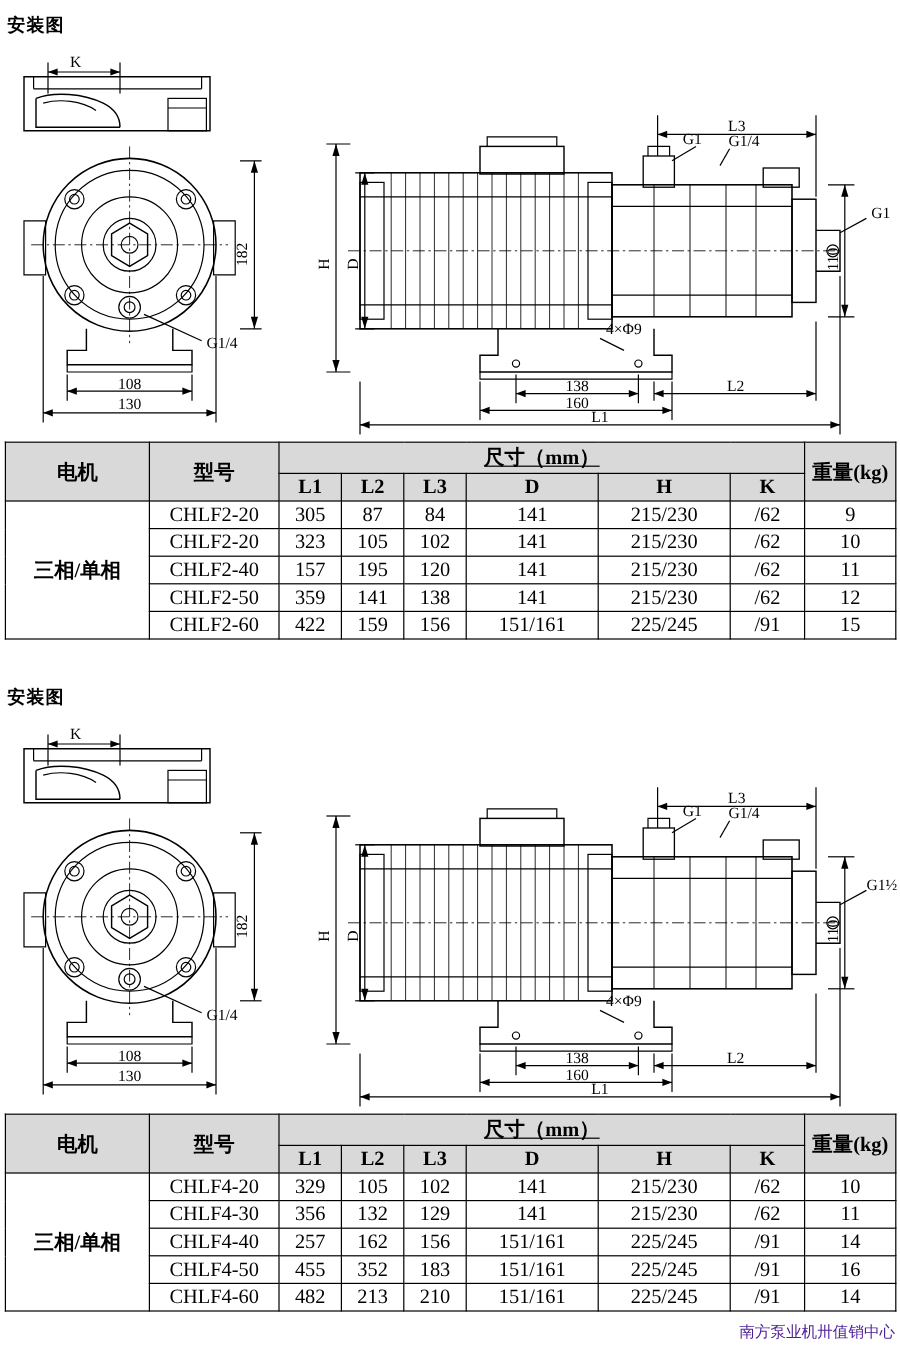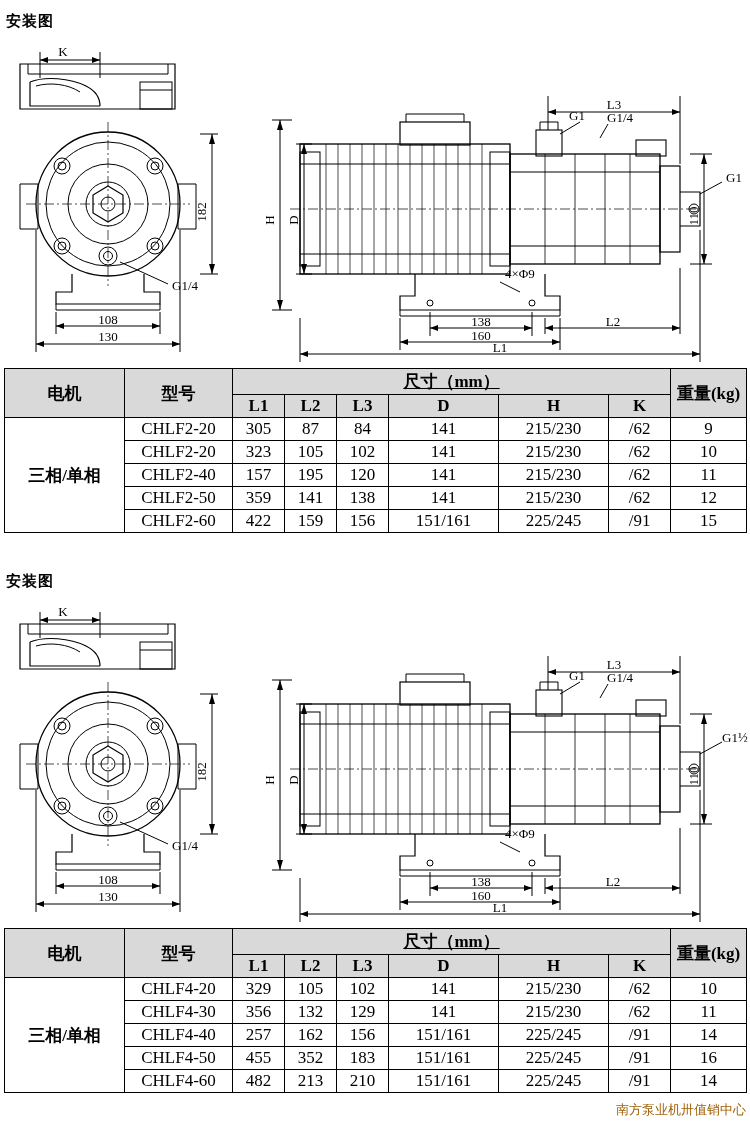--- a/index.html
+++ b/index.html
@@ -54,21 +54,21 @@
   .sub-hdr { background: #d9d9d9; font-weight: bold; font-size: 18px; }
   .motor-cell { font-size: 18px; font-weight: bold; margin-top: 39px; }
   .model-cell { font-size: 17px; }
 
   .watermark {
     position: absolute;
     right: 4px;
     bottom: 2px;
     font-family: "Liberation Sans", sans-serif;
     font-size: 13px;
-    color: #a16207;
+    color: #4c1d95;
     background: rgba(255,255,255,0.0);
   }
   .t1 { position: absolute; left: 6px; top: 12px; }
   .d1 { position: absolute; left: 0; top: 34px; }
   .tbl1 { position: absolute; left: 0; top: 368px; }
   .t2 { position: absolute; left: 6px; top: 572px; }
   .d2 { position: absolute; left: 0; top: 594px; }
   .tbl2 { position: absolute; left: 0; top: 928px; }
 </style>
 </head>

